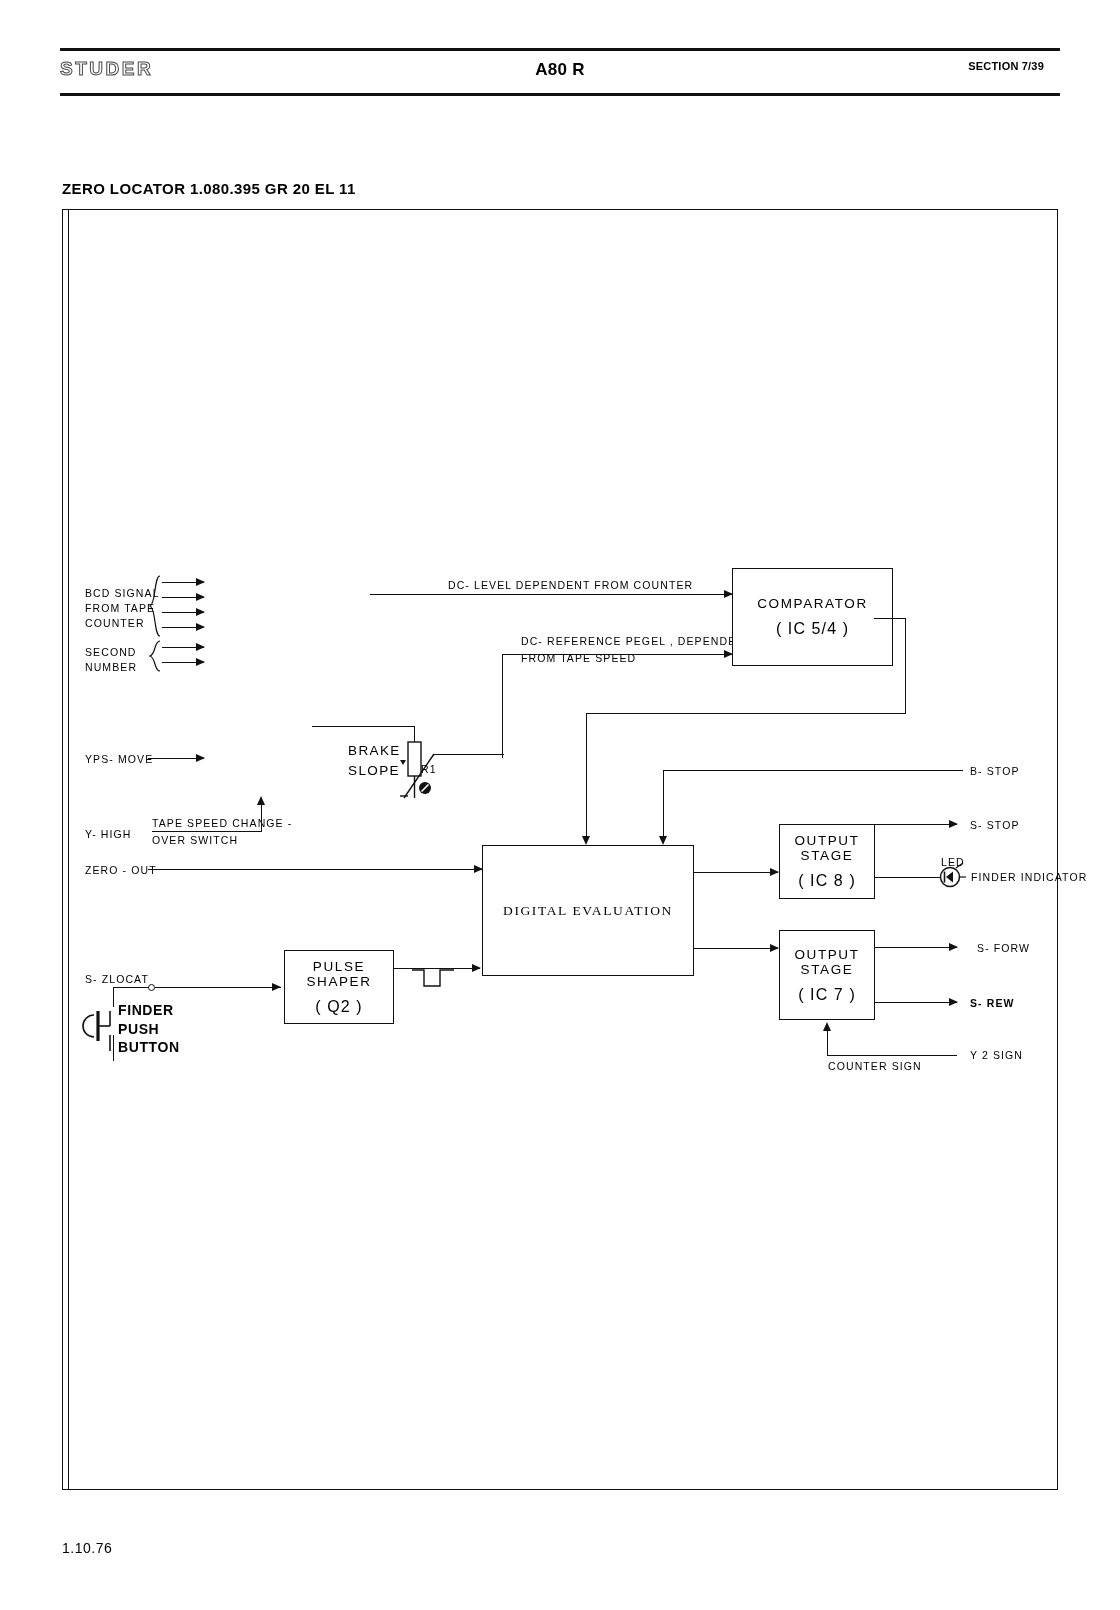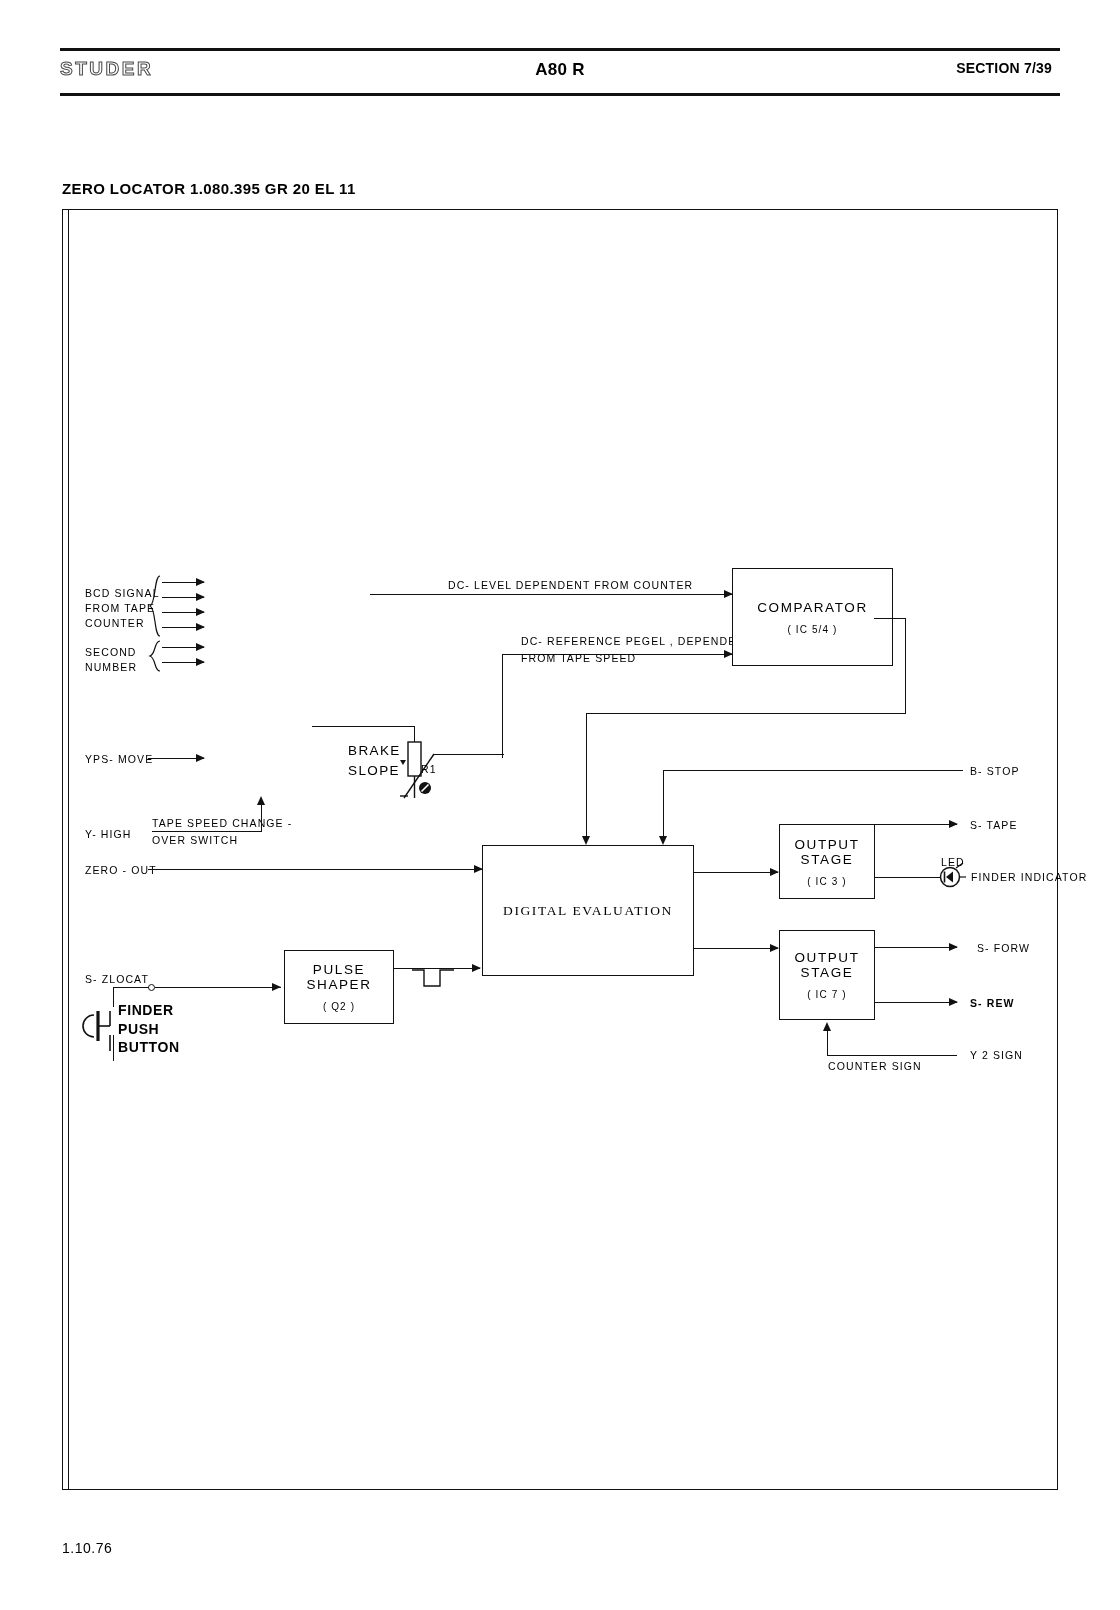--- a/index.html
+++ b/index.html
@@ -23,22 +23,22 @@
     color:#fff;
     -webkit-text-stroke:1px #4a4a4a;
     text-shadow:0 0 0 #777;
     white-space:nowrap;
   }
   #doc-title{
     position:absolute;left:0;top:12px;width:1000px;text-align:center;
     font-size:17px;font-weight:700;letter-spacing:.3px;
   }
   #section-label{
-    position:absolute;right:8px;top:12px;
-    font-size:14px;font-weight:700;letter-spacing:.2px;white-space:nowrap;
+    position:absolute;right:16px;top:12px;
+    font-size:11px;font-weight:700;letter-spacing:.2px;white-space:nowrap;
   }
 
   
   #sheet-title{
     position:absolute;left:62px;top:180px;
     font-size:15px;font-weight:700;letter-spacing:.4px;white-space:nowrap;
   }
 
   
   #frame{
@@ -58,21 +58,21 @@
   }
 
   
   .blk{
     position:absolute;border:1.6px solid #111;background:#fff;
     box-sizing:border-box;
     display:flex;flex-direction:column;align-items:center;justify-content:center;
   }
   .blk .l1{font-size:13.5px;letter-spacing:1.6px;white-space:nowrap;}
   .blk .l2{font-size:13.5px;letter-spacing:1.6px;white-space:nowrap;}
-  .blk .sub{font-size:10px;letter-spacing:1.1px;margin-top:9px;white-space:nowrap;}
+  .blk .sub{font-size:16px;letter-spacing:1.1px;margin-top:9px;white-space:nowrap;}
 
   .wire{position:absolute;background:#111;}
   .wh{height:1.3px;}
   .wv{width:1.3px;}
 
   
   .arr{position:absolute;width:0;height:0;}
   .arr-r{border-top:4.5px solid transparent;border-bottom:4.5px solid transparent;border-left:9px solid #111;}
   .arr-u{border-left:4.5px solid transparent;border-right:4.5px solid transparent;border-bottom:9px solid #111;}
   .arr-d{border-left:4.5px solid transparent;border-right:4.5px solid transparent;border-top:9px solid #111;}
@@ -227,26 +227,26 @@
   <svg style="position:absolute;left:410px;top:968px;" width="48" height="24">
     <polyline points="2,2 14,2 14,18 30,18 30,2 44,2" fill="none" stroke="#111" stroke-width="1.4"></polyline>
   </svg>
 
   <div class="wire wh" style="left:694px;top:872px;width:84px;"></div>
   <div class="arr arr-r" style="left:770px;top:868px;"></div>
 
   <div class="blk" style="left:779px;top:824px;width:96px;height:75px;">
     <span class="l1">OUTPUT</span>
     <span class="l2">STAGE</span>
-    <span class="sub">( IC 3 )</span>
+    <span class="sub">( IC 8 )</span>
   </div>
 
   <div class="wire wh" style="left:875px;top:824px;width:82px;"></div>
   <div class="arr arr-r" style="left:949px;top:820px;"></div>
-  <div class="lbl" style="left:970px;top:818px;">S- TAPE</div>
+  <div class="lbl" style="left:970px;top:818px;">S- STOP</div>
 
   <div class="wire wh" style="left:875px;top:877px;width:65px;"></div>
   <svg style="position:absolute;left:935px;top:862px;" width="34" height="30">
     <circle cx="15" cy="15" r="9.5" fill="#fff" stroke="#111" stroke-width="1.5"></circle>
     <polygon points="18,9.5 18,20.5 11,15" fill="#111"></polygon>
     <line x1="9.5" y1="9.5" x2="9.5" y2="20.5" stroke="#111" stroke-width="1.6"></line>
     <line x1="21" y1="6" x2="28" y2="1" stroke="#111" stroke-width="1.2"></line>
     <line x1="25" y1="15" x2="31" y2="15" stroke="#111" stroke-width="1.2"></line>
   </svg>
   <div class="lbl" style="left:941px;top:855px;">LED</div>

